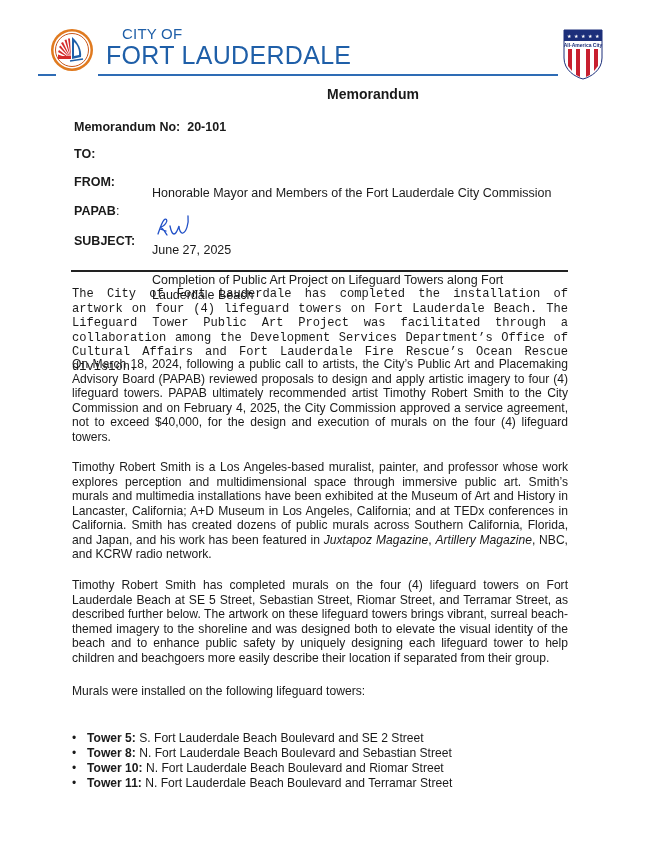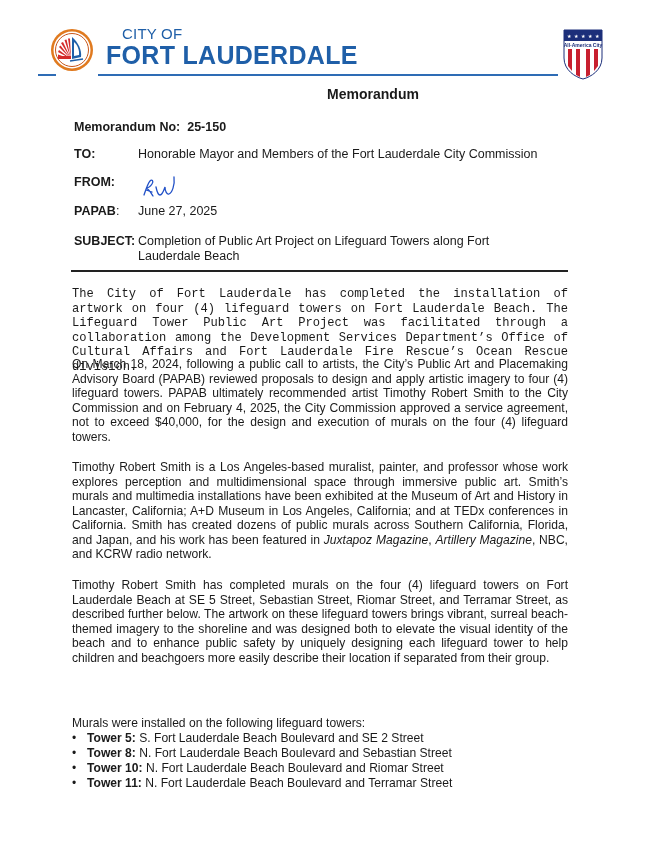--- a/index.html
+++ b/index.html
@@ -2,33 +2,33 @@
 <html><head>
 <meta charset="utf-8">
 <style>
   html, body { margin: 0; padding: 0; background: #ffffff; }
   body { width: 650px; height: 841px; position: relative; overflow: hidden;
          font-family: "Liberation Sans", sans-serif; color: #1a1a1a; }
   .header { position: absolute; left: 0; top: 0; width: 650px; height: 90px; }
   .seal { position: absolute; left: 50px; top: 28px; width: 44px; height: 44px; }
   .city-of { position: absolute; left: 107px; top: 26px; font-size: 15px; font-weight: normal;
              color: #1f5fa8; letter-spacing: 0.2px; line-height: 16px; margin-left: 15px; }
-  .city-name { position: absolute; left: 106px; top: 41px; font-size: 25px; font-weight: bold;
+  .city-name { position: absolute; left: 106px; top: 41px; font-size: 25px; font-weight: normal;
                color: #1f5fa8; letter-spacing: 0.3px; line-height: 28px; }
   .header-rule-left { position: absolute; left: 38px; top: 74px; width: 18px; height: 2px; background: #2e6cb5; }
   .header-rule { position: absolute; left: 98px; top: 74px; width: 460px; height: 2px; background: #2e6cb5; }
   .aac { position: absolute; left: 563px; top: 28px; width: 40px; height: 52px; }
 
   .memo-title { position: absolute; left: 0; width: 650px; top: 86px; text-align: center;
                 font-size: 14px; font-weight: bold; margin-left: 48px; }
   .memo-no { position: absolute; left: 74px; top: 120px; font-size: 12.5px; font-weight: bold; }
   .field { position: absolute; left: 74px; font-size: 12.5px; line-height: 15px; }
   .field .lbl { position: absolute; left: 0; font-weight: bold; white-space: nowrap; text-align: center; }
   .field .lbl .plain { font-weight: normal; }
-  .field .val { position: absolute; left: 64px; white-space: nowrap; }
+  .field .val { position: absolute; left: 78px; white-space: nowrap; margin-top: 39px; }
   .field .val.bold { font-weight: normal; white-space: normal; width: 400px; }
   .sig { display: inline-block; vertical-align: -6px; width: 40px; height: 26px; margin-left: 2px; }
   .rule { position: absolute; left: 71px; top: 270px; width: 497px; height: 2px; background: #222; }
 
   .para { position: absolute; left: 72px; width: 496px; font-size: 12.1px; line-height: 14.5px;
           text-align: justify; }
   .para i { }
   ul.towers { position: absolute; left: 72px; top: 731px; margin: 0; padding: 0; list-style: none;
               font-size: 12.1px; line-height: 15px; }
   ul.towers li { position: relative; padding-left: 15px; white-space: nowrap; }
@@ -77,21 +77,21 @@
       <path d="M23 21 L27 21 L27 47 L23 49 Z"></path>
       <path d="M31 21 L35 21 L35 38 L31 43 Z"></path>
     </g>
   </svg>
 </div>
 
 <div class="memo-title">Memorandum</div>
 
 <div class="memo-no">
   <span>Memorandum No:</span>&nbsp;
-  <span>25-150</span>
+  <span>20-101</span>
 </div>
 
 <div class="field" style="top:147px;">
   <span class="lbl">TO:</span>
   <span class="val">Honorable Mayor and Members of the Fort Lauderdale City Commission</span>
 </div>
 
 <div class="field" style="top:175px;">
   <span class="lbl">FROM:</span>
   <span class="val">
@@ -110,20 +110,20 @@
   <span class="lbl">SUBJECT:</span>
   <span class="val bold">Completion of Public Art Project on Lifeguard Towers along Fort Lauderdale Beach</span>
 </div>
 
 <div class="rule"></div>
 
 <p class="para" style="top:275px;font-family:Liberation Mono, monospace;">The City of Fort Lauderdale has completed the installation of artwork on four (4) lifeguard towers on Fort Lauderdale Beach. The Lifeguard Tower Public Art Project was facilitated through a collaboration among the Development Services Department’s Office of Cultural Affairs and Fort Lauderdale Fire Rescue’s Ocean Rescue division.</p>
 <p class="para" style="top:345px;">On March 18, 2024, following a public call to artists, the City’s Public Art and Placemaking Advisory Board (PAPAB) reviewed proposals to design and apply artistic imagery to four (4) lifeguard towers. PAPAB ultimately recommended artist Timothy Robert Smith to the City Commission and on February 4, 2025, the City Commission approved a service agreement, not to exceed $40,000, for the design and execution of murals on the four (4) lifeguard towers.</p>
 <p class="para" style="top:448px;"><span>Timothy Robert Smith is a Los Angeles-based muralist, painter, and professor whose work explores perception and multidimensional space through immersive public art. Smith’s murals and multimedia installations have been exhibited at the Museum of Art and History in Lancaster, California; A+D Museum in Los Angeles, California; and at TEDx conferences in California. Smith has created dozens of public murals across Southern California, Florida, and Japan, and his work has been featured in </span><i>Juxtapoz Magazine</i><span>, </span><i>Artillery Magazine</i><span>, NBC, and KCRW radio network.</span></p>
 <p class="para" style="top:566px;">Timothy Robert Smith has completed murals on the four (4) lifeguard towers on Fort Lauderdale Beach at SE 5 Street, Sebastian Street, Riomar Street, and Terramar Street, as described further below. The artwork on these lifeguard towers brings vibrant, surreal beach-themed imagery to the shoreline and was designed both to elevate the visual identity of the beach and to enhance public safety by uniquely designing each lifeguard tower to help children and beachgoers more easily describe their location if separated from their group.</p>
-<p class="para" style="top:704px;">Murals were installed on the following lifeguard towers:</p>
+<p class="para" style="top:672px;">Murals were installed on the following lifeguard towers:</p>
 
 <ul class="towers">
   <li><span class="bullet">•</span><b>Tower 5:</b><span> S. Fort Lauderdale Beach Boulevard and SE 2 Street</span></li>
   <li><span class="bullet">•</span><b>Tower 8:</b><span> N. Fort Lauderdale Beach Boulevard and Sebastian Street</span></li>
   <li><span class="bullet">•</span><b>Tower 10:</b><span> N. Fort Lauderdale Beach Boulevard and Riomar Street</span></li>
   <li><span class="bullet">•</span><b>Tower 11:</b><span> N. Fort Lauderdale Beach Boulevard and Terramar Street</span></li>
 </ul>
 
 </body></html>

